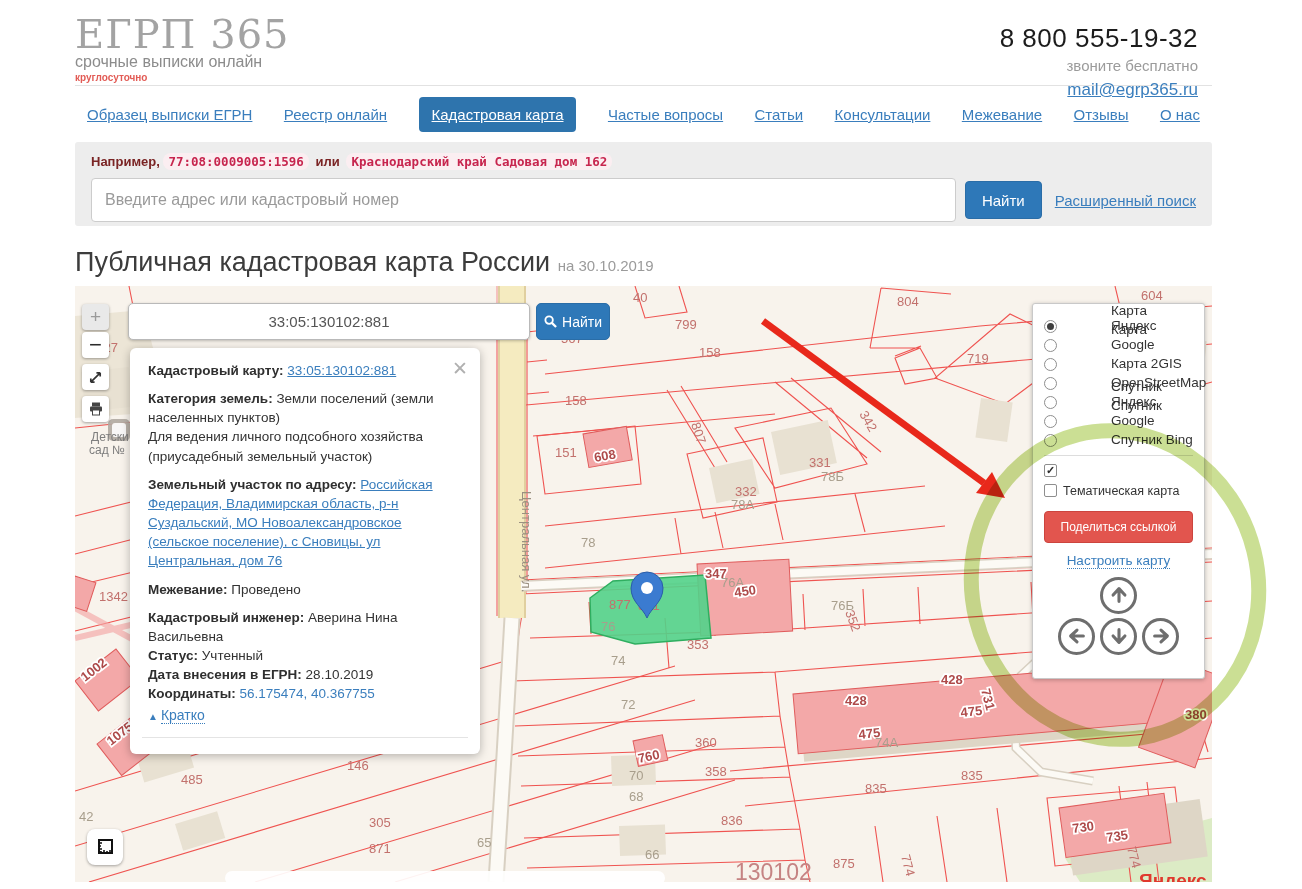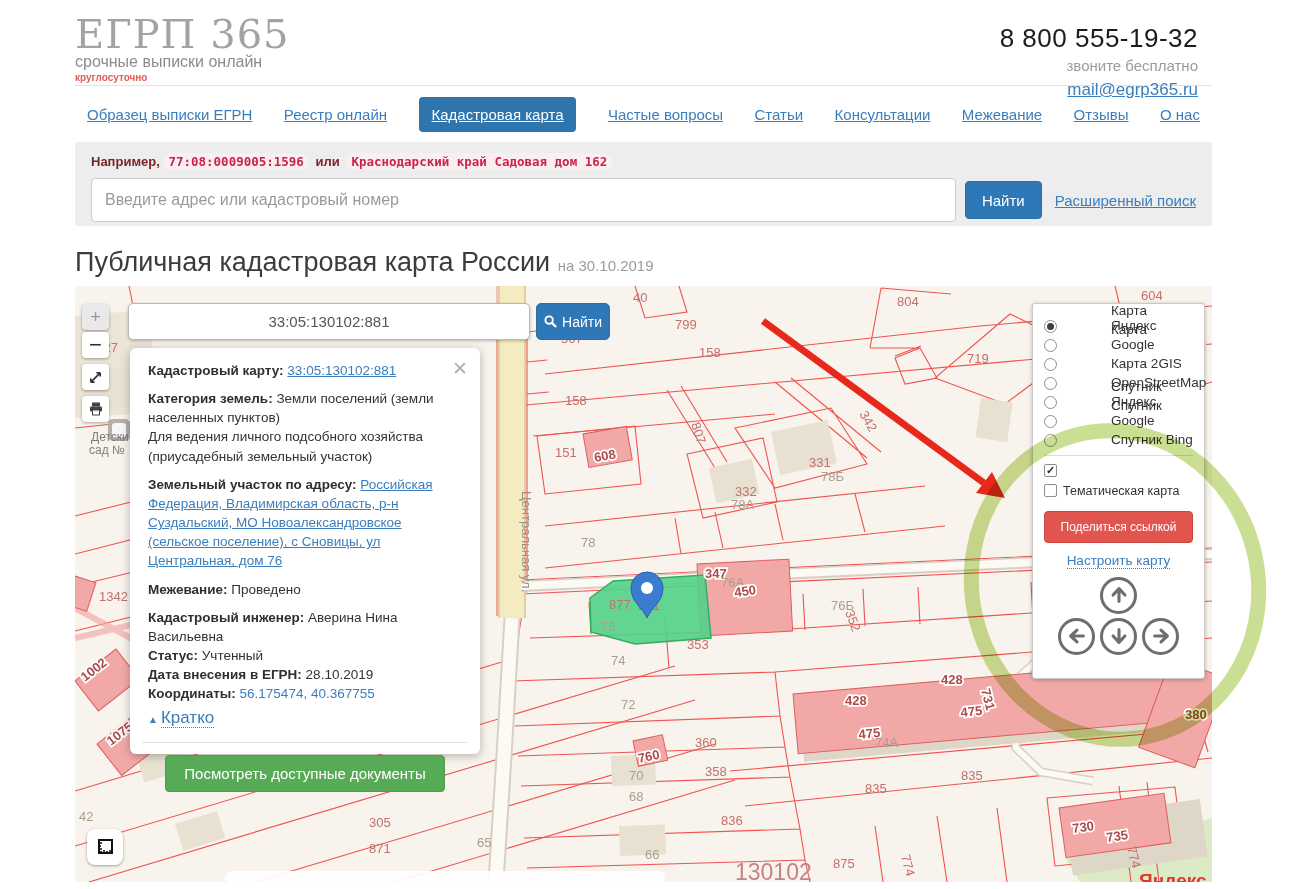--- a/index.html
+++ b/index.html
@@ -73,21 +73,21 @@
 
   
   .popup { position:absolute; left:55px; top:62px; width:350px; height:406px; background:#fff;
     border-radius:6px; box-shadow:0 2px 10px rgba(0,0,0,.28); padding:13px 18px 14px 18px;
     font-size:13.5px; color:#333; line-height:1.42;}
   .popup p { margin-bottom:9px;}
   .popup b { color:#2f2f2f;}
   .popup a { color:#3a7ebd; text-decoration:underline; cursor:pointer;}
   .popup .plain-link { text-decoration:none;}
   .popup .close-x { position:absolute; right:12px; top:8px; font-size:19px; color:#b0b0b0; cursor:pointer;}
-  .collapse-link { color:#3a7ebd; font-size:17px; cursor:pointer; border-bottom:1px dotted #3a7ebd; text-decoration:none !important;}
+  .collapse-link { color:#3a7ebd; font-size:14px; cursor:pointer; border-bottom:1px dotted #3a7ebd; text-decoration:none !important;}
   .collapse-tri { color:#3a7ebd; font-size:10px; margin-right:3px;}
   .popup hr { border:none; border-top:1px solid #e4e4e4; margin:12px -6px 12px -6px;}
   .docs-btn { display:block; margin:0 auto; background:#57ab57; border:1px solid #4c9e4c; color:#fff;
     font-size:15px; padding:9px 18px; border-radius:4px; cursor:pointer;}
 
   
   .layers-panel { position:absolute; left:957px; top:17px; width:173px; height:376px;
     background:#fff; border:1px solid #c9c9c9; border-radius:3px; box-shadow:0 1px 4px rgba(0,0,0,.25);
     padding:10px 11px 8px 11px; font-size:13.5px; color:#333;}
   .layer-row { display:flex; align-items:flex-end; height:19px; cursor:pointer;gap:48px;}
@@ -349,21 +349,20 @@
       <p style="margin-bottom:2px;"><b>Кадастровый инженер:</b>
          <span>Аверина Нина Васильевна</span><br>
          <b>Статус:</b>
          <span>Учтенный</span><br>
          <b>Дата внесения в ЕГРН:</b>
          <span>28.10.2019</span><br>
          <b>Координаты:</b>
          <a class="plain-link">56.175474, 40.367755</a></p>
       <div><span class="collapse-tri">▲</span><a class="collapse-link">Кратко</a></div>
       <hr>
-      <button class="docs-btn">Посмотреть доступные документы</button>
     </div>
 
     <div class="layers-panel">
       <div>
           <div class="layer-row">
             <span class="radio on"></span>
             <span>Карта Яндекс</span>
           </div>
           <div class="layer-row">
             <span class="radio"></span>

